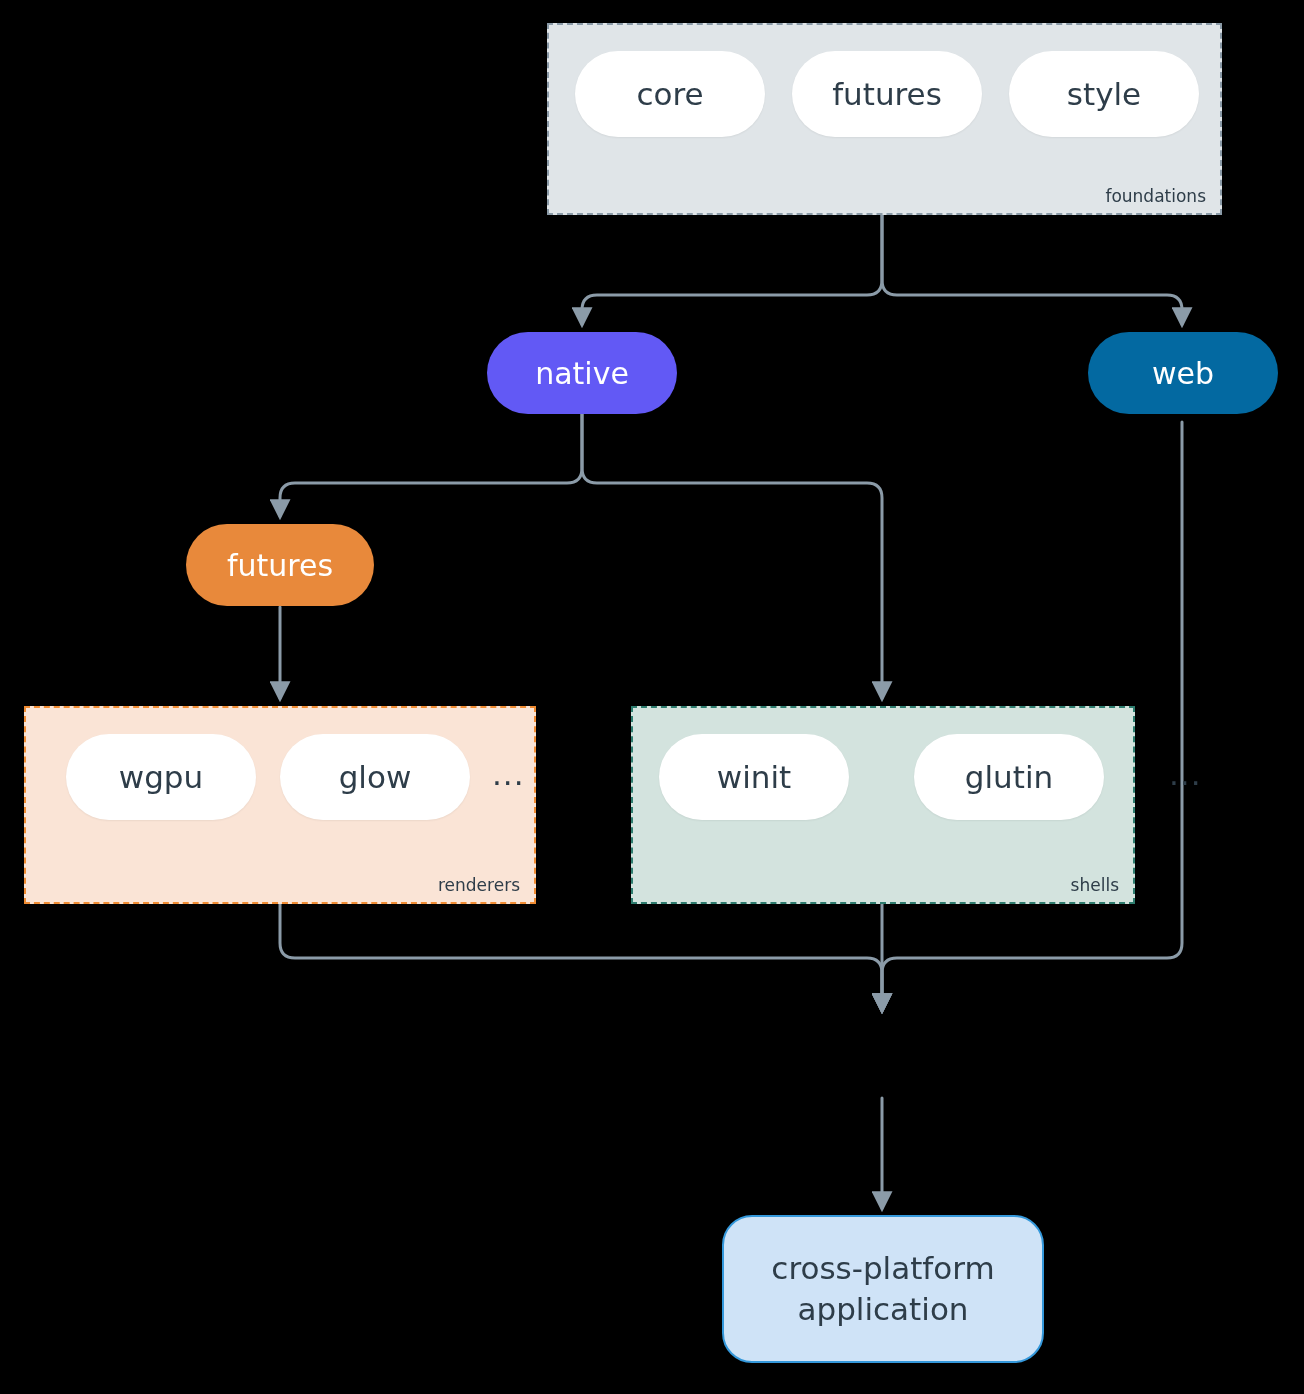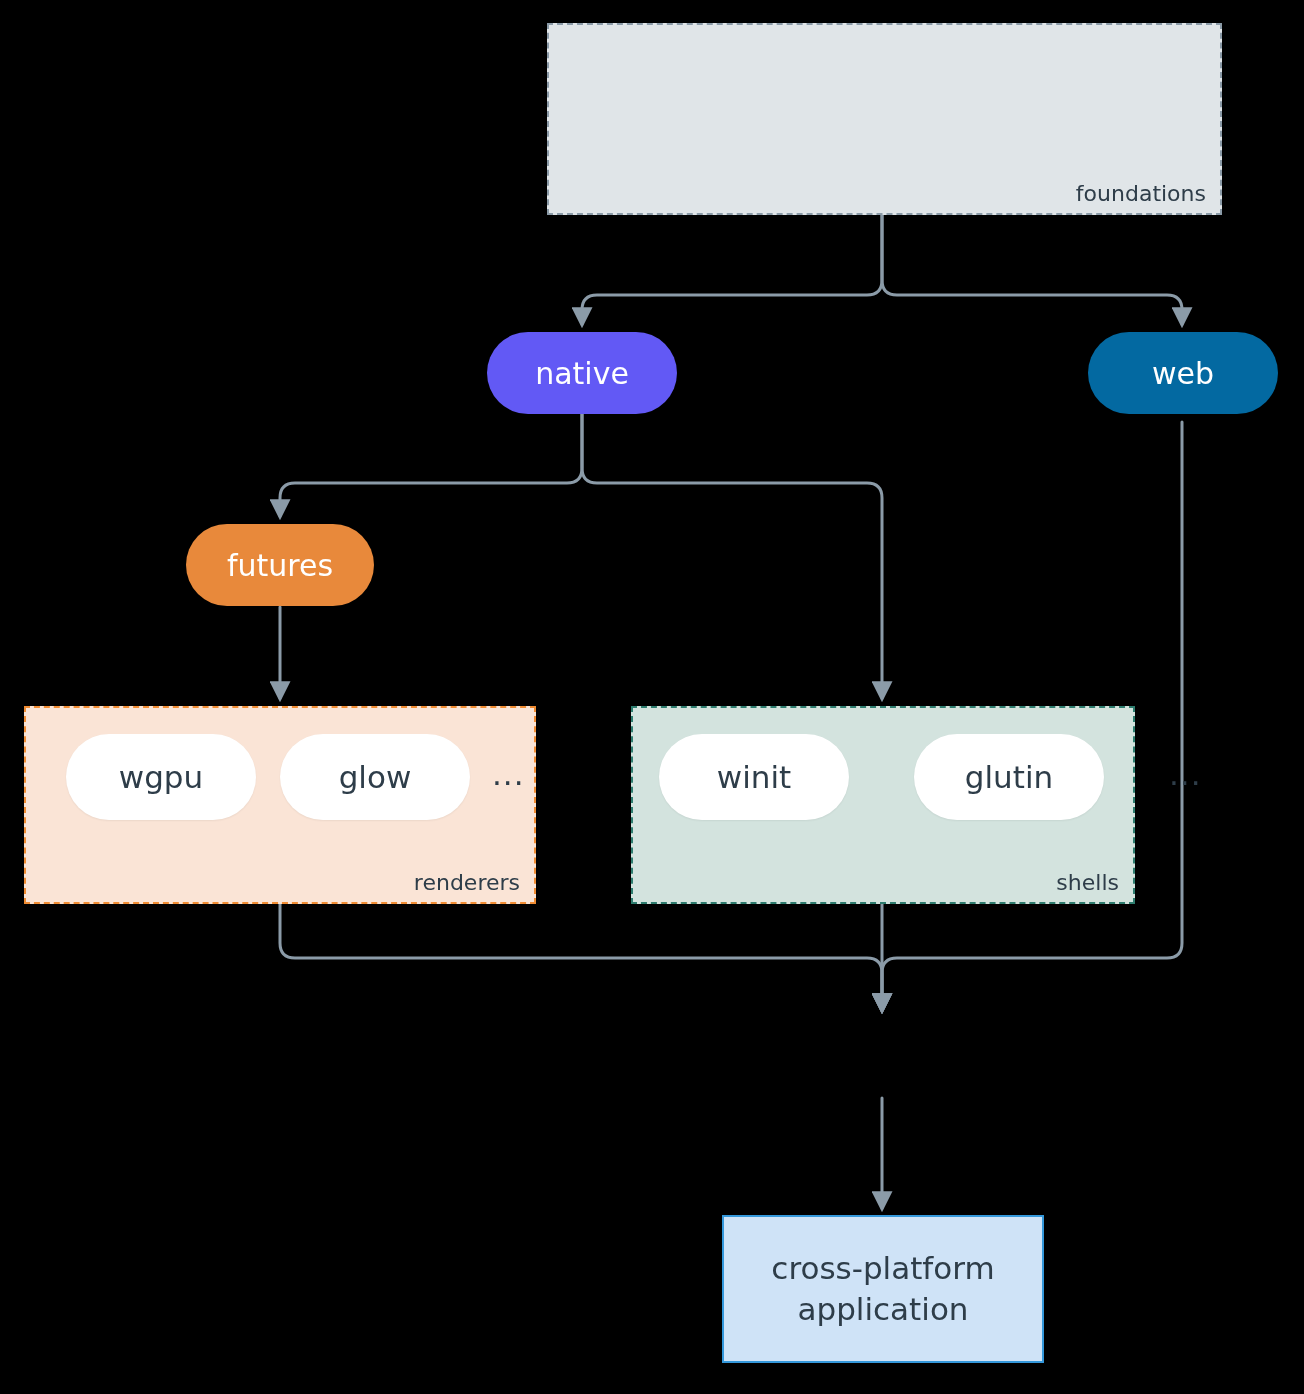--- a/index.html
+++ b/index.html
@@ -25,21 +25,21 @@
   }
   
   .cluster {
     position: absolute;
     box-sizing: border-box;
   }
   .cluster .cluster-label {
     position: absolute;
     right: 14px;
     bottom: 8px;
-    font-size: 22px;
+    font-size: 17px;
     color: #2e3d49;
     line-height: 1;
     white-space: nowrap;
   }
   .cluster .pill-row {
     position: absolute;
     left: 0; top: 0;
     display: flex;
     align-items: center;
   }
@@ -77,20 +77,21 @@
   .rect-node {
     position: absolute;
     display: flex;
     flex-direction: column;
     align-items: center;
     justify-content: center;
     box-sizing: border-box;
     font-size: 31px;
     line-height: 1.32;
     text-align: center;
+    border-radius: 30px;
   }
 </style>
 </head>
 <body>
 
 <div id="canvas">
 
   <svg id="edges" viewBox="0 0 1304 1394" width="1304" height="1394">
     <defs>
       <marker id="arrow" viewBox="0 0 10 10" refX="8" refY="5" markerWidth="7" markerHeight="7" orient="auto-start-reverse">
@@ -112,20 +113,31 @@
       <path d="M 882,903 L 882,1010" marker-end="url(#arrow)"></path>
 
       <path d="M 1182,422 L 1182,943 Q 1182,958 1167,958 L 897,958 Q 882,958 882,973 L 882,1010" marker-end="url(#arrow)"></path>
 
       <path d="M 882,1098 L 882,1208" marker-end="url(#arrow)"></path>
     </g>
   </svg>
 
   <div class="cluster" style="left:547px; top:23px; width:675px; height:192px;
               background:#e0e5e8; border:2px dashed #8b9ba8;">
+    <div class="pill-row" style="left:26px; top:26px; height:86px;">
+      <div class="pill" style="width:190px; height:86px;">
+        <span>core</span>
+      </div>
+      <div class="pill" style="width:190px; height:86px; margin-left:27px;">
+        <span>futures</span>
+      </div>
+      <div class="pill" style="width:190px; height:86px; margin-left:27px;">
+        <span>style</span>
+      </div>
+    </div>
     <div class="cluster-label">foundations</div>
   </div>
 
   <div class="node" style="left:487px; top:332px; width:190px; height:82px; background:#6259f5;">
     <span>native</span>
   </div>
 
   <div class="node" style="left:1088px; top:332px; width:190px; height:82px; background:#0369a1;">
     <span>web</span>
   </div>

